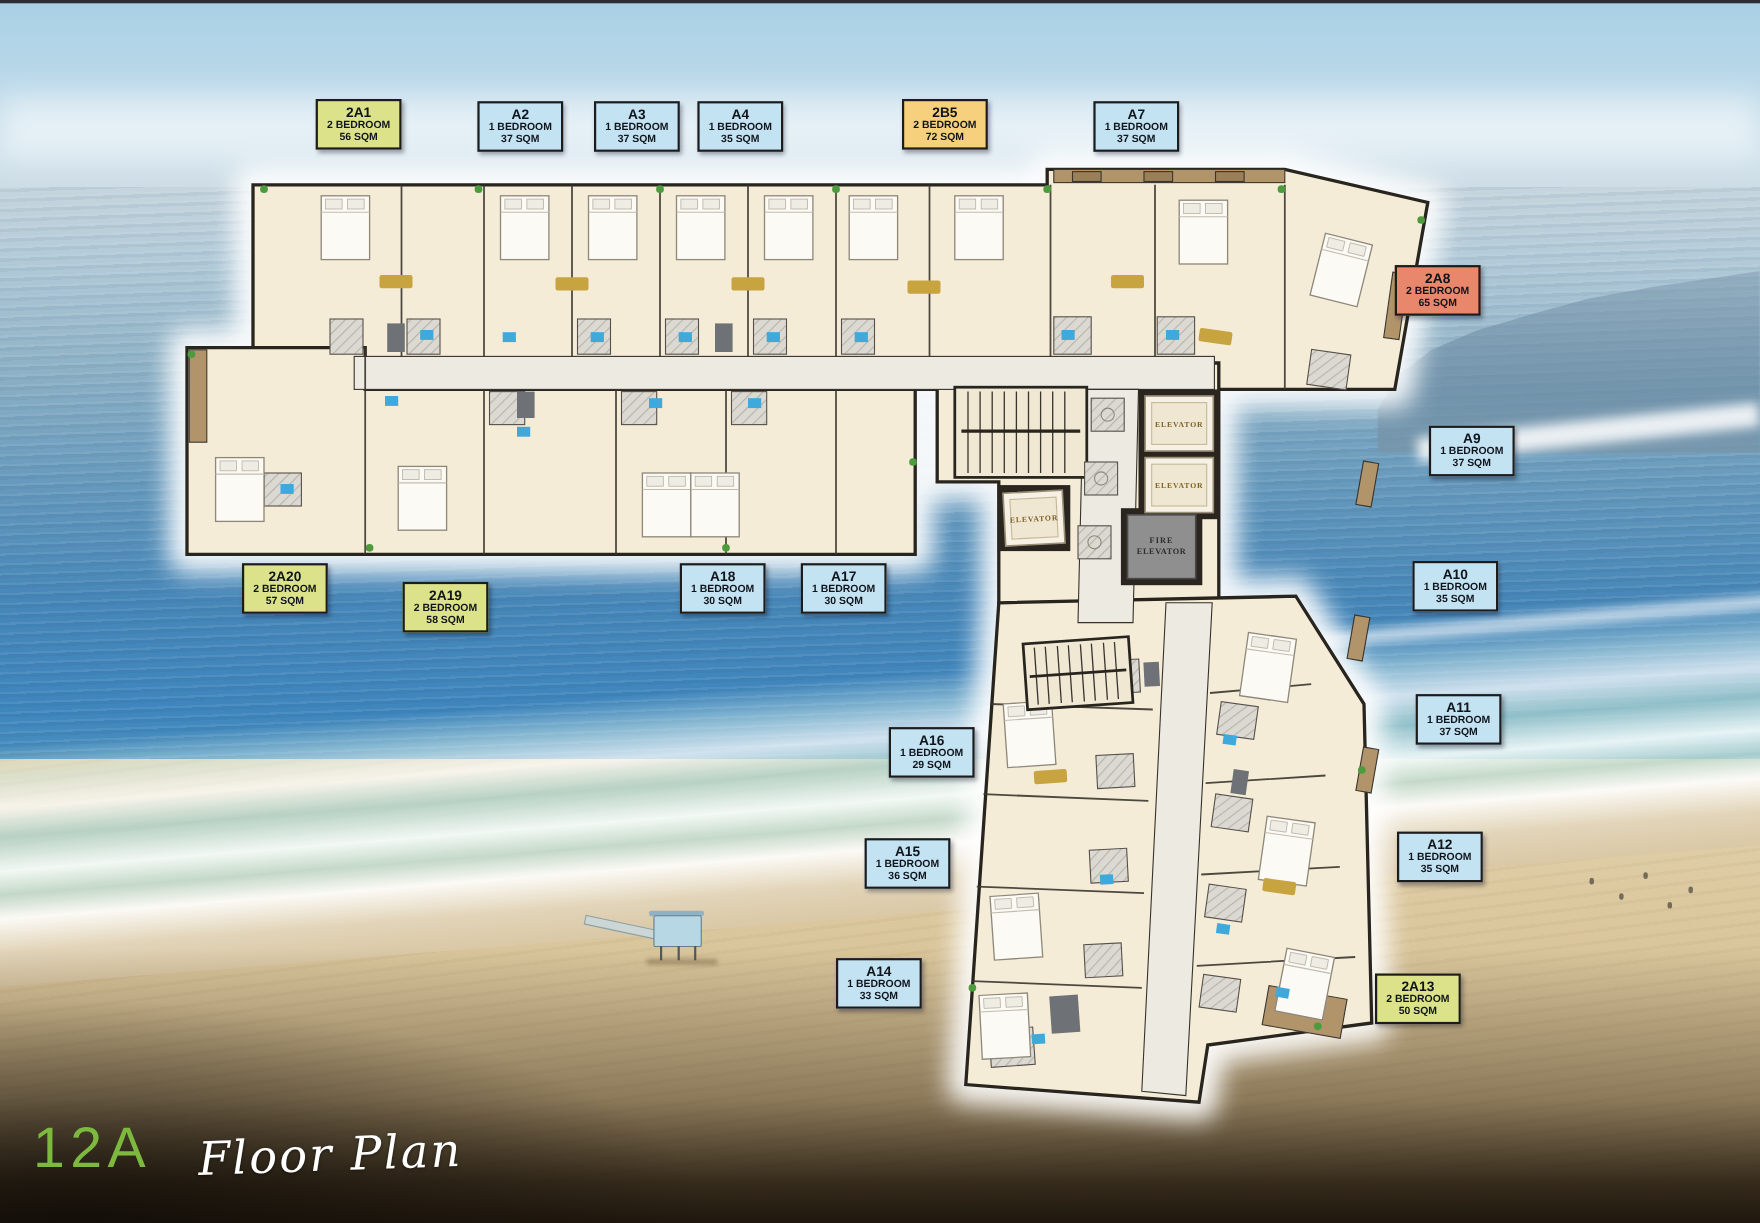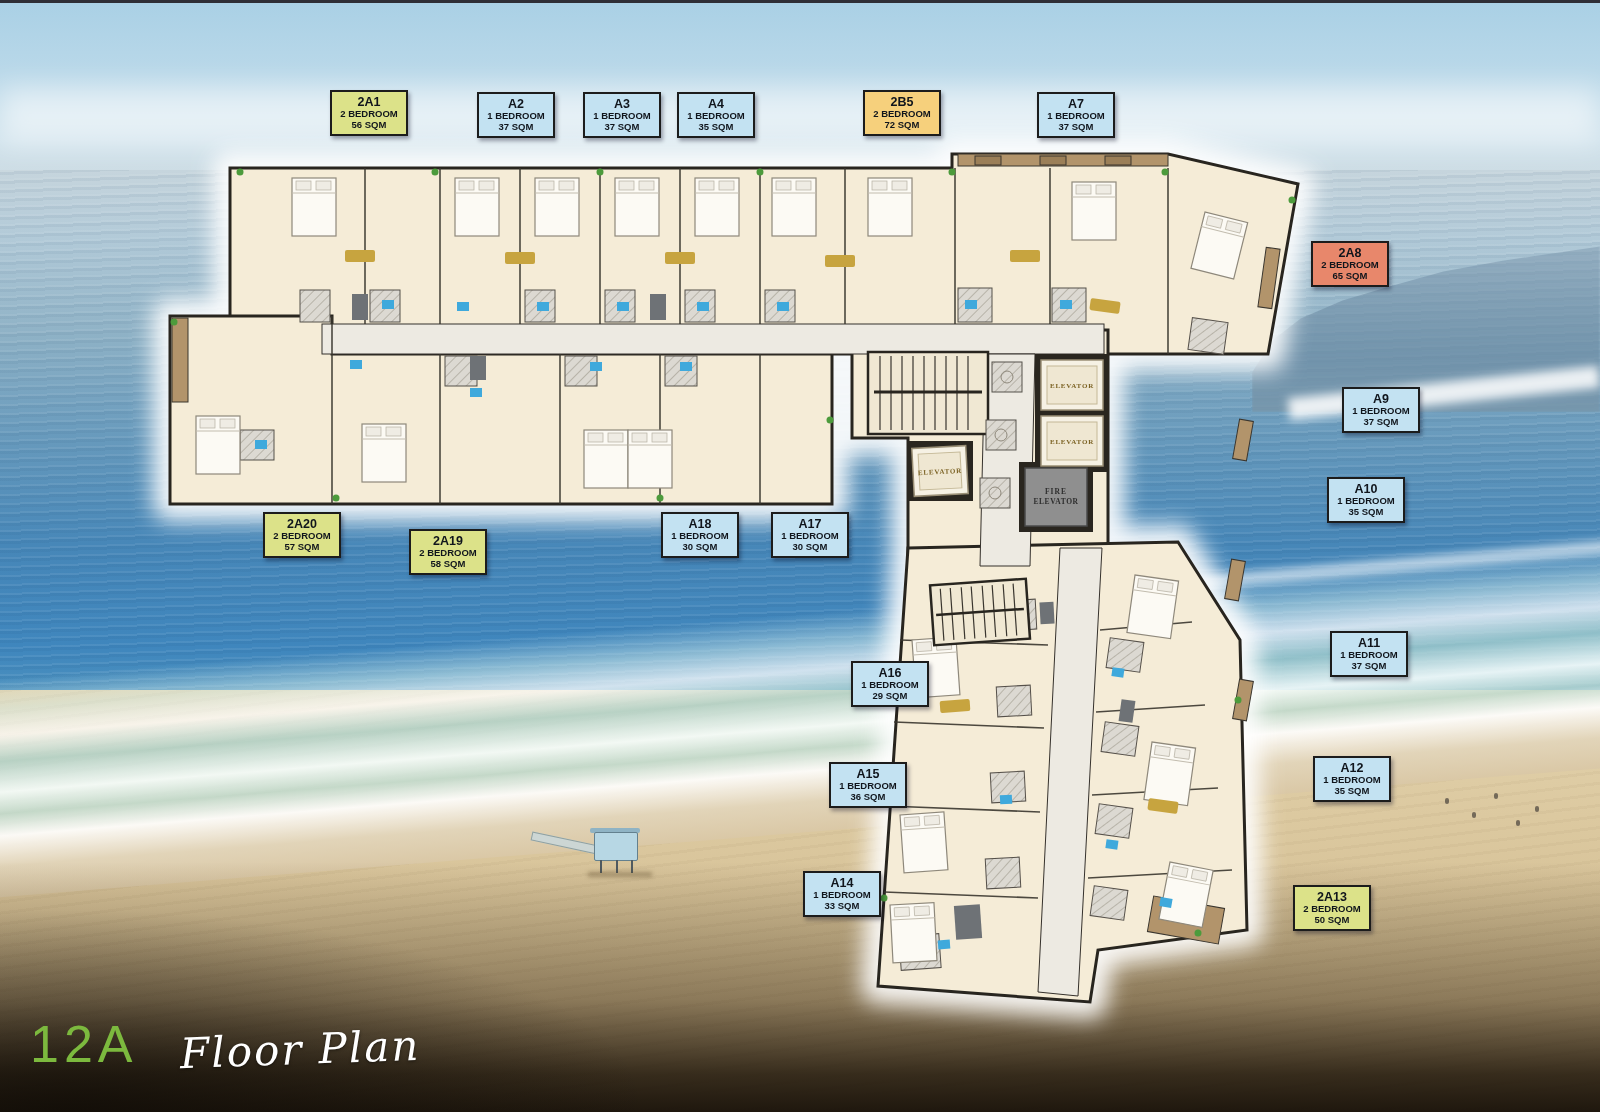--- a/index.html
+++ b/index.html
@@ -76,31 +76,31 @@
     background:radial-gradient(ellipse at 10% 100%,rgba(15,11,6,.75) 0%,rgba(15,11,6,0) 65%);
   }
   
   svg.plan{position:absolute;left:0;top:0;z-index:4;pointer-events:none;}
   .elev-label{font-family:"Liberation Serif",serif;font-weight:bold;fill:#7d6426;}
   .fire-label{font-family:"Liberation Serif",serif;font-weight:bold;fill:#2e2e2e;}
   
   .badge{
     position:absolute;z-index:5;width:78px;padding:3px 1px 4px 1px;text-align:center;
     border:2px solid var(--badge-border,#1c1c1c);color:var(--badge-text,#10151c);
-    line-height:1.12;box-shadow:2px 3px 4px rgba(0,0,30,.35);box-sizing:border-box;margin-left:43px;
+    line-height:1.12;box-shadow:2px 3px 4px rgba(0,0,30,.35);box-sizing:border-box;
   }
   .b-id{font-size:12.5px;font-weight:bold;}
   .b-type,.b-area{font-size:9.5px;font-weight:bold;}
   .cat-green {background:var(--badge-green,#dce289);}
   .cat-blue  {background:var(--badge-blue,#c3e2f2);}
   .cat-orange{background:var(--badge-orange,#f6d07c);text-align:center;}
   .cat-salmon{background:var(--badge-salmon,#e8876b);}
   .p-2a1{left:287px;top:90px}   .p-a2{left:434px;top:92px}   .p-a3{left:540px;top:92px}
   .p-a4{left:634px;top:92px}    .p-2b5{left:820px;top:90px}  .p-a7{left:994px;top:92px}
-  .p-2a8{left:1268px;top:241px} .p-a9{left:1299px;top:387px} .p-a10{left:1284px;top:477px}
+  .p-2a8{left:1268px;top:241px} .p-a9{left:1299px;top:387px} .p-a10{left:1284px;top:510px}
   .p-a11{left:1287px;top:631px} .p-a12{left:1270px;top:756px}.p-2a13{left:1250px;top:885px}
   .p-a14{left:760px;top:871px}  .p-a15{left:786px;top:762px} .p-a16{left:808px;top:661px}
   .p-a17{left:728px;top:512px}  .p-a18{left:618px;top:512px} .p-2a19{left:366px;top:529px}
   .p-2a20{left:220px;top:512px}
   
   .title{position:absolute;left:30px;top:1014px;z-index:6;display:flex;align-items:flex-end;}
   .floor-num{
     font-size:52px;letter-spacing:5px;color:var(--floor-number-green,#7cb93e);
     font-weight:normal;
   }

